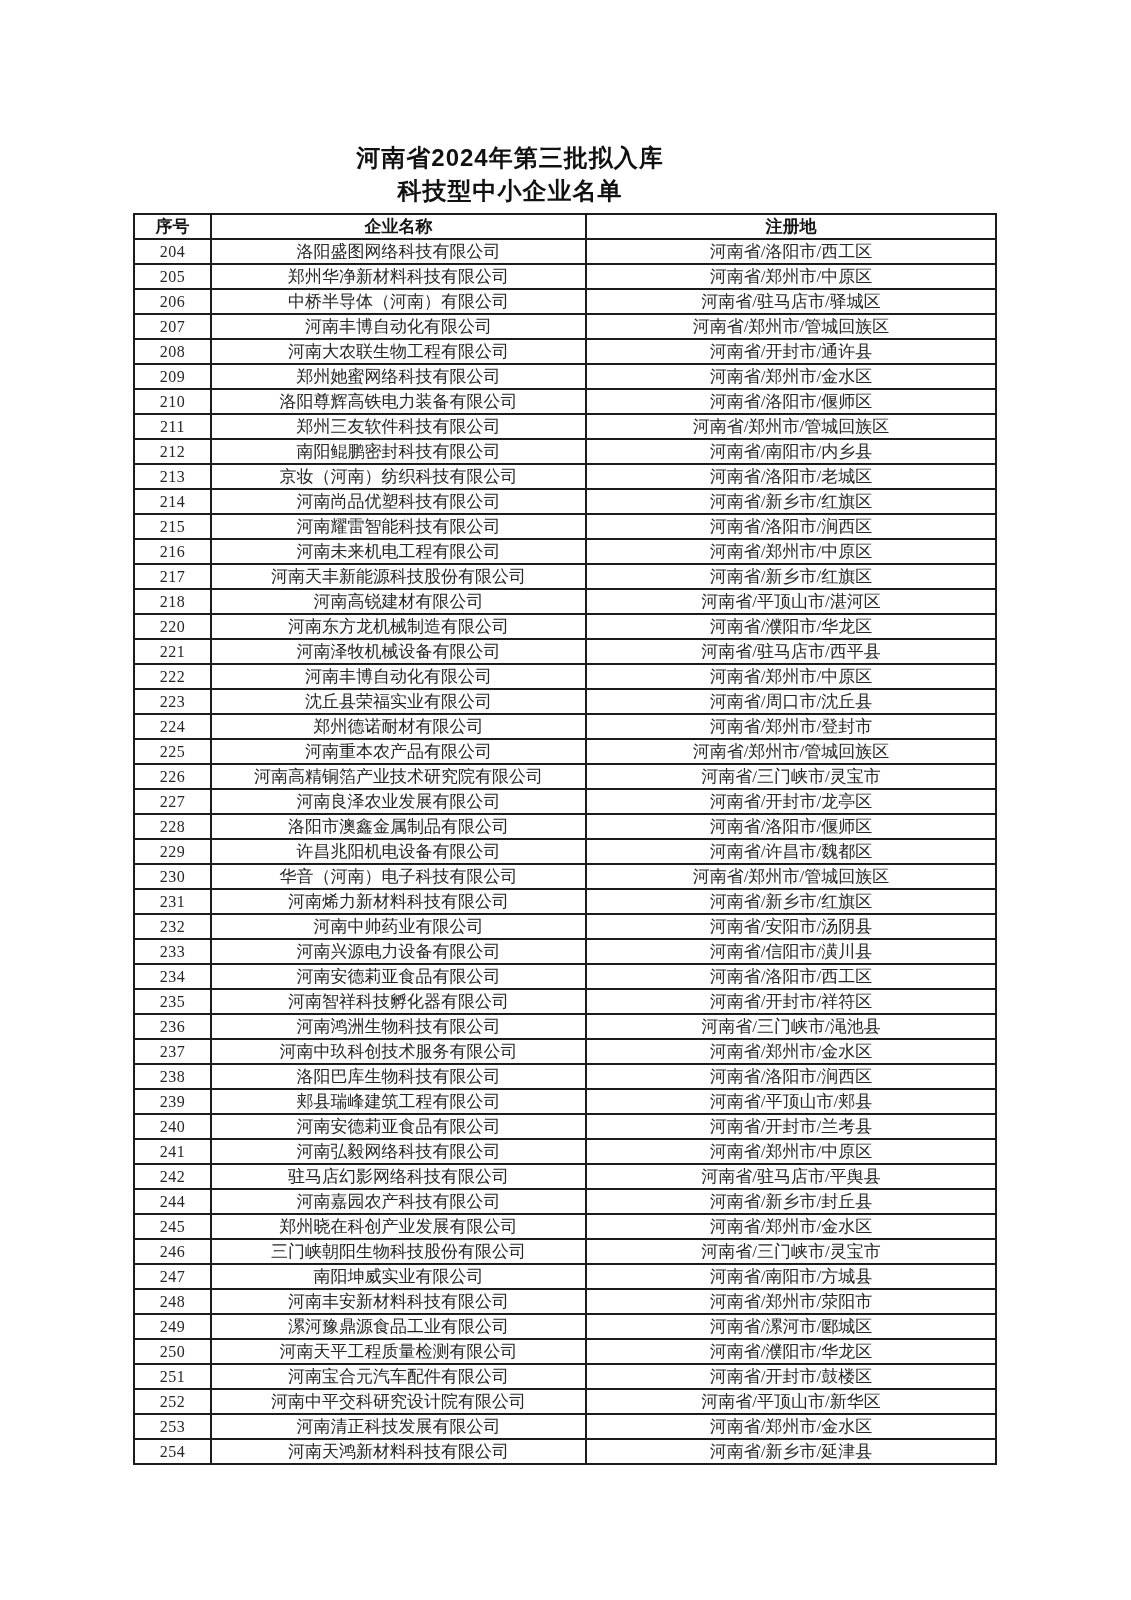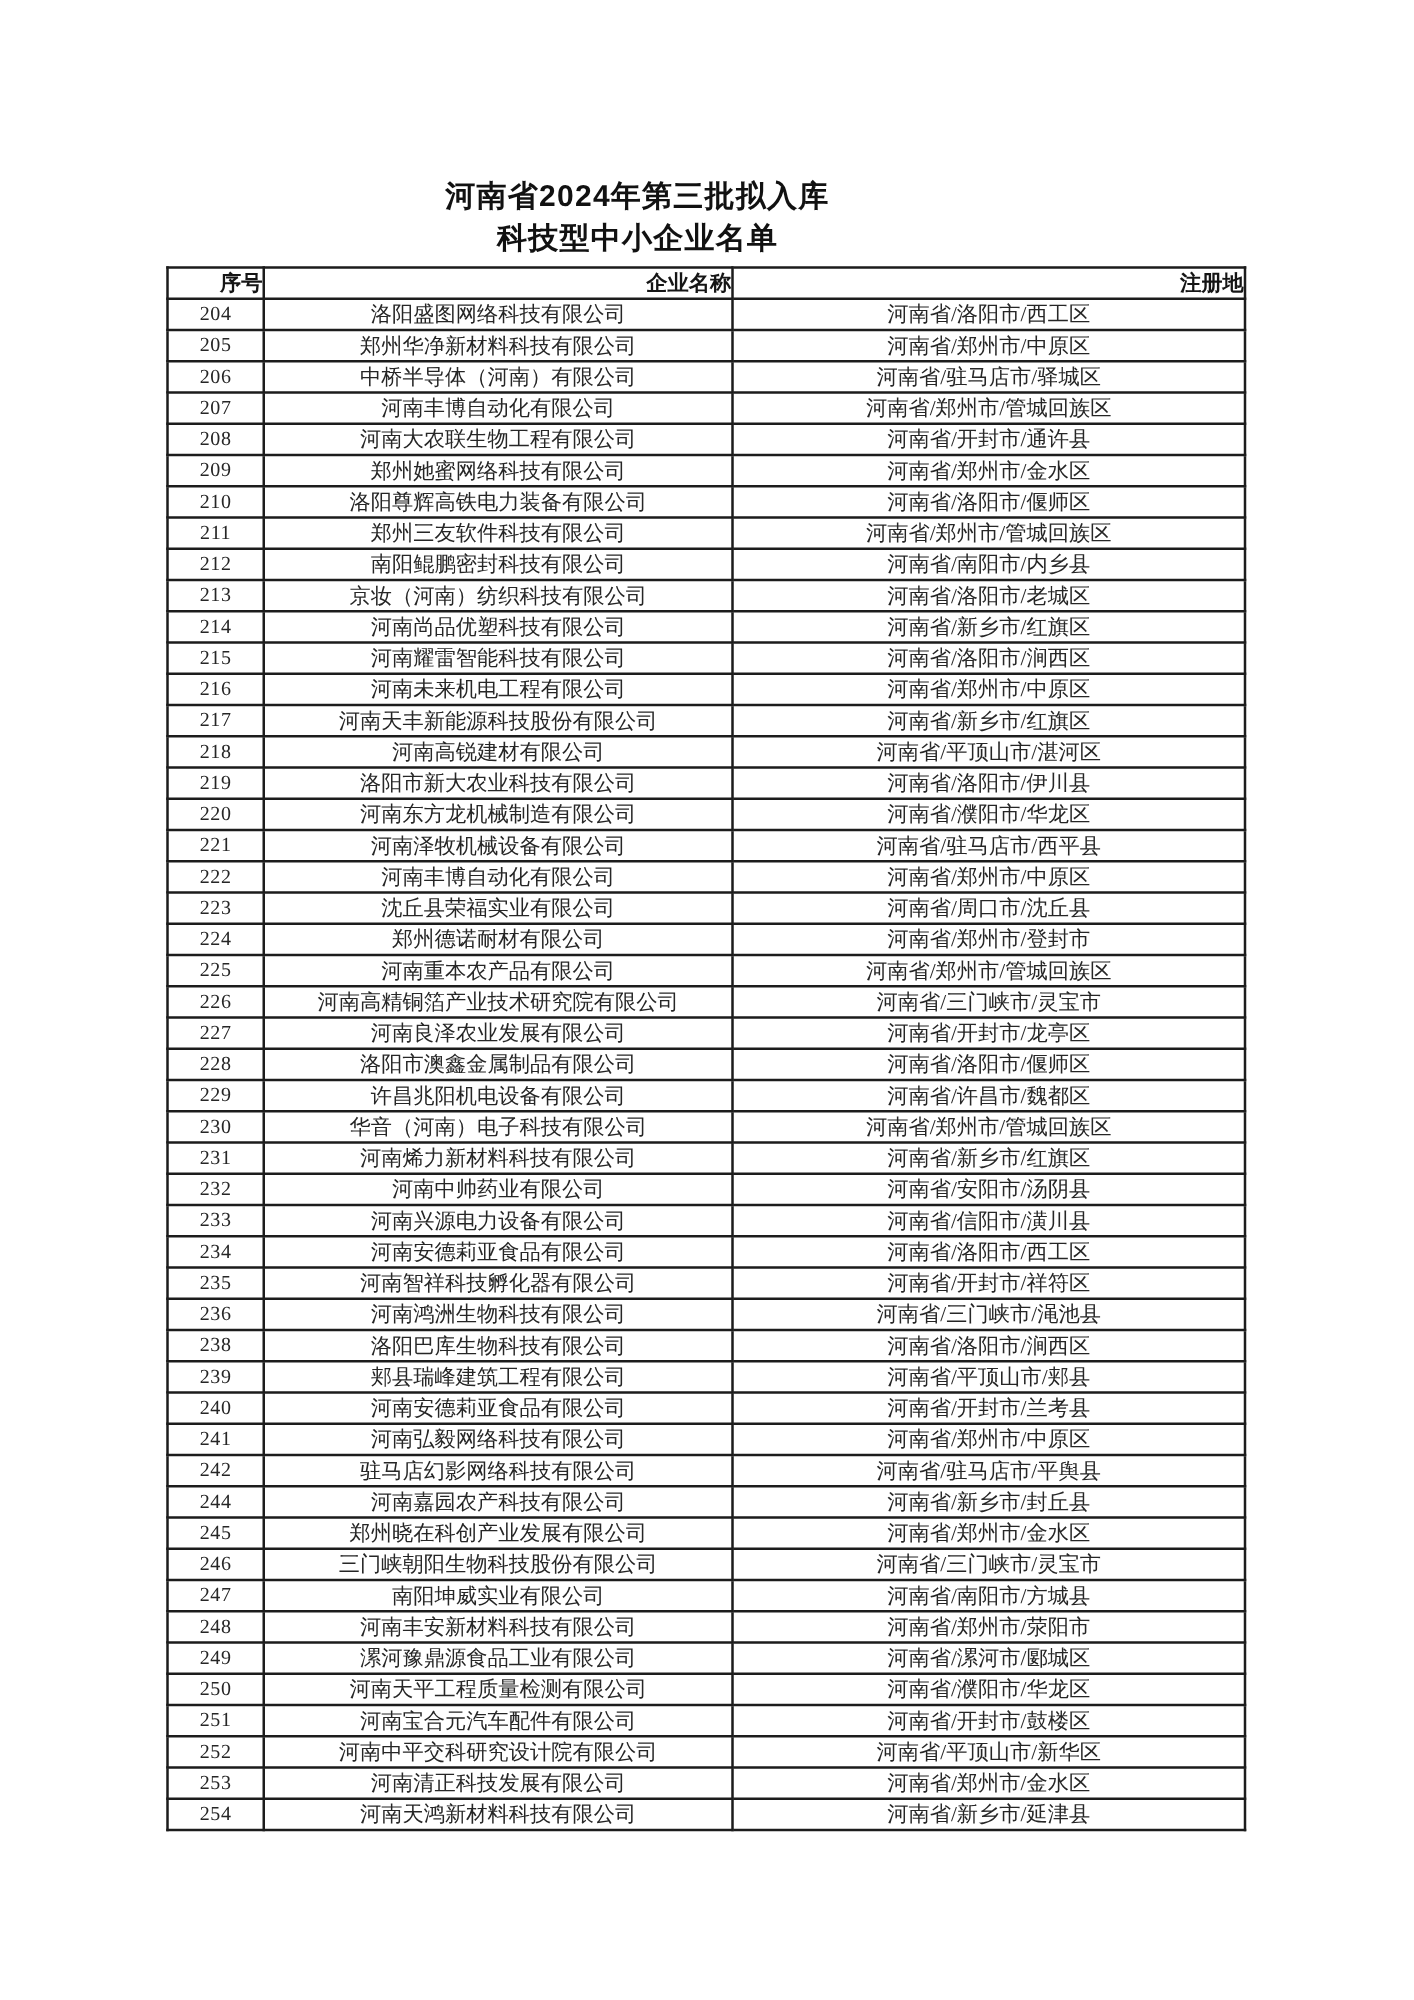--- a/index.html
+++ b/index.html
@@ -46,21 +46,20 @@
     text-align: center;
     vertical-align: middle;
     white-space: nowrap;
     overflow: hidden;
   }
   table.company-table th {
     font-family: "Liberation Sans", sans-serif;
     font-weight: bold;
     font-size: 17px;
     color: #151515;
-    text-align: right;
   }
   table.company-table td {
     font-family: "Liberation Serif", serif;
     font-size: 17px;
     color: #262626;
   }
   table.company-table td.no-cell {
     font-size: 16px;
     letter-spacing: 0.5px;
     margin-left: 32px;
@@ -159,25 +158,20 @@
           <td class="no-cell">217</td>
           <td>河南天丰新能源科技股份有限公司</td>
           <td>河南省/新乡市/红旗区</td>
         </tr>
         <tr>
           <td class="no-cell">218</td>
           <td>河南高锐建材有限公司</td>
           <td>河南省/平顶山市/湛河区</td>
         </tr>
         <tr>
-          <td class="no-cell">219</td>
-          <td>洛阳市新大农业科技有限公司</td>
-          <td>河南省/洛阳市/伊川县</td>
-        </tr>
-        <tr>
           <td class="no-cell">220</td>
           <td>河南东方龙机械制造有限公司</td>
           <td>河南省/濮阳市/华龙区</td>
         </tr>
         <tr>
           <td class="no-cell">221</td>
           <td>河南泽牧机械设备有限公司</td>
           <td>河南省/驻马店市/西平县</td>
         </tr>
         <tr>
@@ -249,20 +243,25 @@
           <td class="no-cell">235</td>
           <td>河南智祥科技孵化器有限公司</td>
           <td>河南省/开封市/祥符区</td>
         </tr>
         <tr>
           <td class="no-cell">236</td>
           <td>河南鸿洲生物科技有限公司</td>
           <td>河南省/三门峡市/渑池县</td>
         </tr>
         <tr>
+          <td class="no-cell">237</td>
+          <td>河南中玖科创技术服务有限公司</td>
+          <td>河南省/郑州市/金水区</td>
+        </tr>
+        <tr>
           <td class="no-cell">238</td>
           <td>洛阳巴库生物科技有限公司</td>
           <td>河南省/洛阳市/涧西区</td>
         </tr>
         <tr>
           <td class="no-cell">239</td>
           <td>郏县瑞峰建筑工程有限公司</td>
           <td>河南省/平顶山市/郏县</td>
         </tr>
         <tr>

